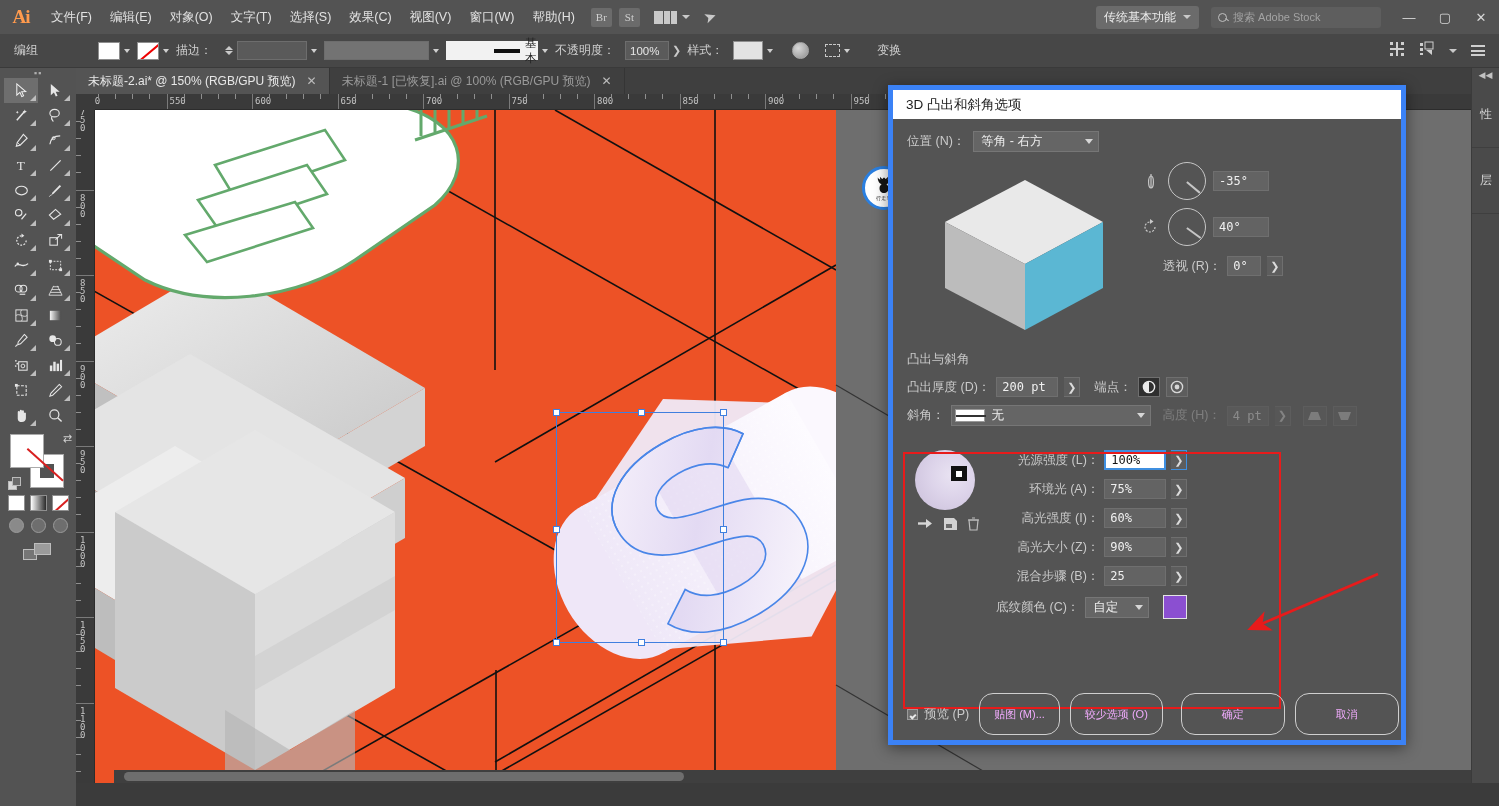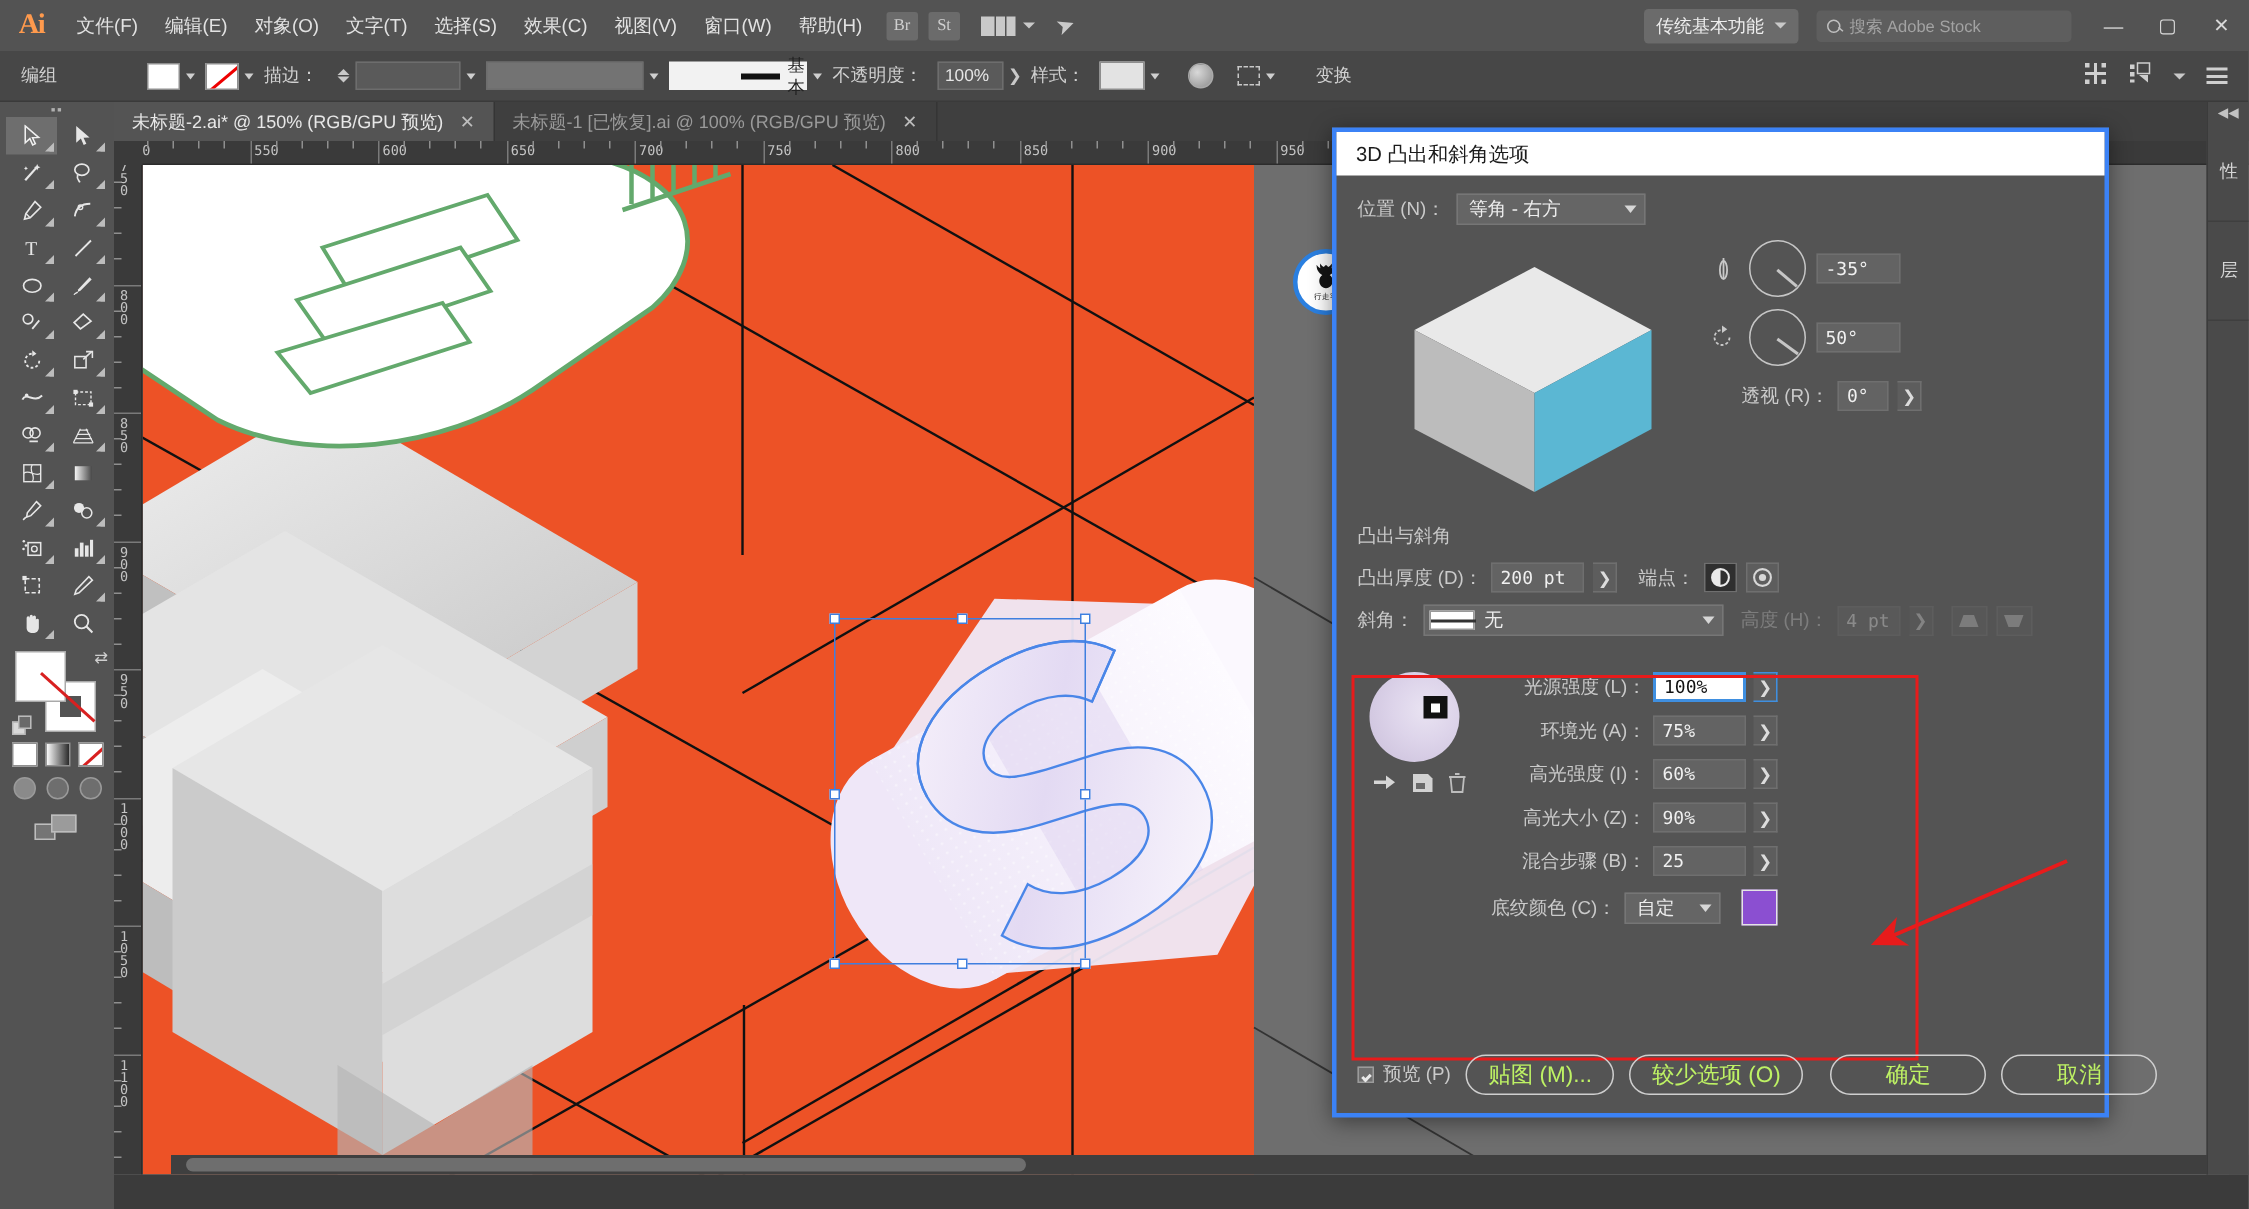--- a/index.html
+++ b/index.html
@@ -172,21 +172,21 @@
   .sb-zoom{width:60px;height:17px;background:#5a5a5a;border:1px solid #6d6d6d;color:#e0e0e0;font-size:11px;display:flex;align-items:center;padding-left:5px;}
   .sb-caret{margin:0 10px;}
   .sb-nav{display:flex;align-items:center;gap:8px;color:#8d8d8d;font-size:10px;}
   .sb-page{width:62px;height:17px;background:#5a5a5a;border:1px solid #6d6d6d;color:#e0e0e0;font-size:11px;display:flex;align-items:center;padding-left:5px;margin-left:6px;}
   .sb-status{margin-left:98px;font-size:11.5px;color:#bdbdbd;}
   .sb-tri{margin-left:120px;color:#9a9a9a;font-size:10px;}
 
   
   .dialog{
     position:absolute;left:888px;top:85px;width:518px;height:660px;
-    background:#545454;border:3px solid #3b82f6;box-shadow:0 3px 14px rgba(0,0,0,.45);
+    background:#545454;border:5px solid #3b82f6;box-shadow:0 3px 14px rgba(0,0,0,.45);
     z-index:50; font-size:12.5px; color:#d9d9d9;
   }
   .dlg-title{height:29px;background:#fff;color:#1b1b1b;font-size:13.5px;display:flex;align-items:center;padding-left:13px;}
   .dlg-body{position:relative;padding:12px 14px 0 14px;}
   .row{display:flex;align-items:center;}
   .lbl{color:#cacaca;font-size:12.5px;white-space:nowrap;}
   .select{
     background:#656565;border:1px solid #767676;height:21px;display:flex;align-items:center;
     justify-content:space-between;padding:0 5px 0 7px;color:#ededed;font-size:12.5px;gap:8px;
   }
@@ -206,21 +206,21 @@
   .disabled{opacity:.35;}
   .redbox{position:absolute;left:10px;top:333px;width:378px;height:257px;border:2px solid #e81b1b;pointer-events:none;}
   .sphere{width:60px;height:60px;border-radius:50%;background:radial-gradient(circle at 62% 42%,#e9e3f2 0%,#ddd4ea 42%,#c9bed9 100%);position:relative;}
   .sphere .lightpt{position:absolute;left:36px;top:16px;width:16px;height:15px;background:#111;display:flex;align-items:center;justify-content:center;}
   .sphere .lightpt i{width:6px;height:6px;background:#fff;display:block;}
   .lightbtns{display:flex;gap:9px;margin-top:7px;padding-left:2px;color:#cfcfcf;font-size:13px;}
   .chk{width:11px;height:11px;border:1px solid #9b9b9b;background:#5b5b5b;display:inline-block;position:relative;flex:none;}
   .chk.on{background:#6e6e6e;}
   .chk.on::after{content:"";position:absolute;left:2px;top:4px;width:4px;height:2px;border-left:2px solid #eaeaea;border-bottom:2px solid #eaeaea;transform:rotate(-45deg);}
   .dlg-footer{position:absolute;left:0;bottom:0;width:100%;height:52px;display:flex;align-items:center;padding:0 14px;gap:10px;}
-  .pillbtn{height:27px;border:1px solid #cfcfcf;border-radius:14px;background:transparent;color:#bef264;font-size:15px;display:flex;align-items:center;justify-content:center;padding:0 14px;white-space:nowrap;}
+  .pillbtn{height:42px;border:1px solid #cfcfcf;border-radius:14px;background:transparent;color:#f0abfc;font-size:11px;display:flex;align-items:center;justify-content:center;padding:0 14px;white-space:nowrap;}
   .pillbtn.wide{min-width:104px;}
   .arrow-anno{position:absolute;z-index:60;}
 </style>
 </head>
 <body>
 
 <div id="app">
 
   <div class="menubar">
     <div class="ai-logo">Ai</div>
@@ -852,21 +852,21 @@
           <div class="row" style="gap:7px;">
             <span class="axis-ic">
               <svg width="18" height="18" viewBox="0 0 18 18">
                   <path d="M13 9 A5 5 0 1 1 8 4" fill="none" stroke="#c9c9c9" stroke-width="1.2" stroke-dasharray="2 1.4"></path>
                   <path d="M8 1 L8 6 L11.5 3.5 z" fill="#c9c9c9"></path>
                 </svg>
             </span>
             <span class="dial">
                 <i class="needle" style="transform:rotate(36deg)"></i>
               </span>
-            <span class="numfield" style="width:56px">50°</span>
+            <span class="numfield" style="width:56px">40°</span>
           </div>
           <div class="row" style="gap:6px;margin-left:22px;margin-top:2px;">
             <span class="lbl">透视 (R)：</span>
             <span class="numfield" style="width:34px">0°</span>
             <span class="stepper">❯</span>
           </div>
         </div>
       </div>
 
       <div style="margin-top:14px;">

